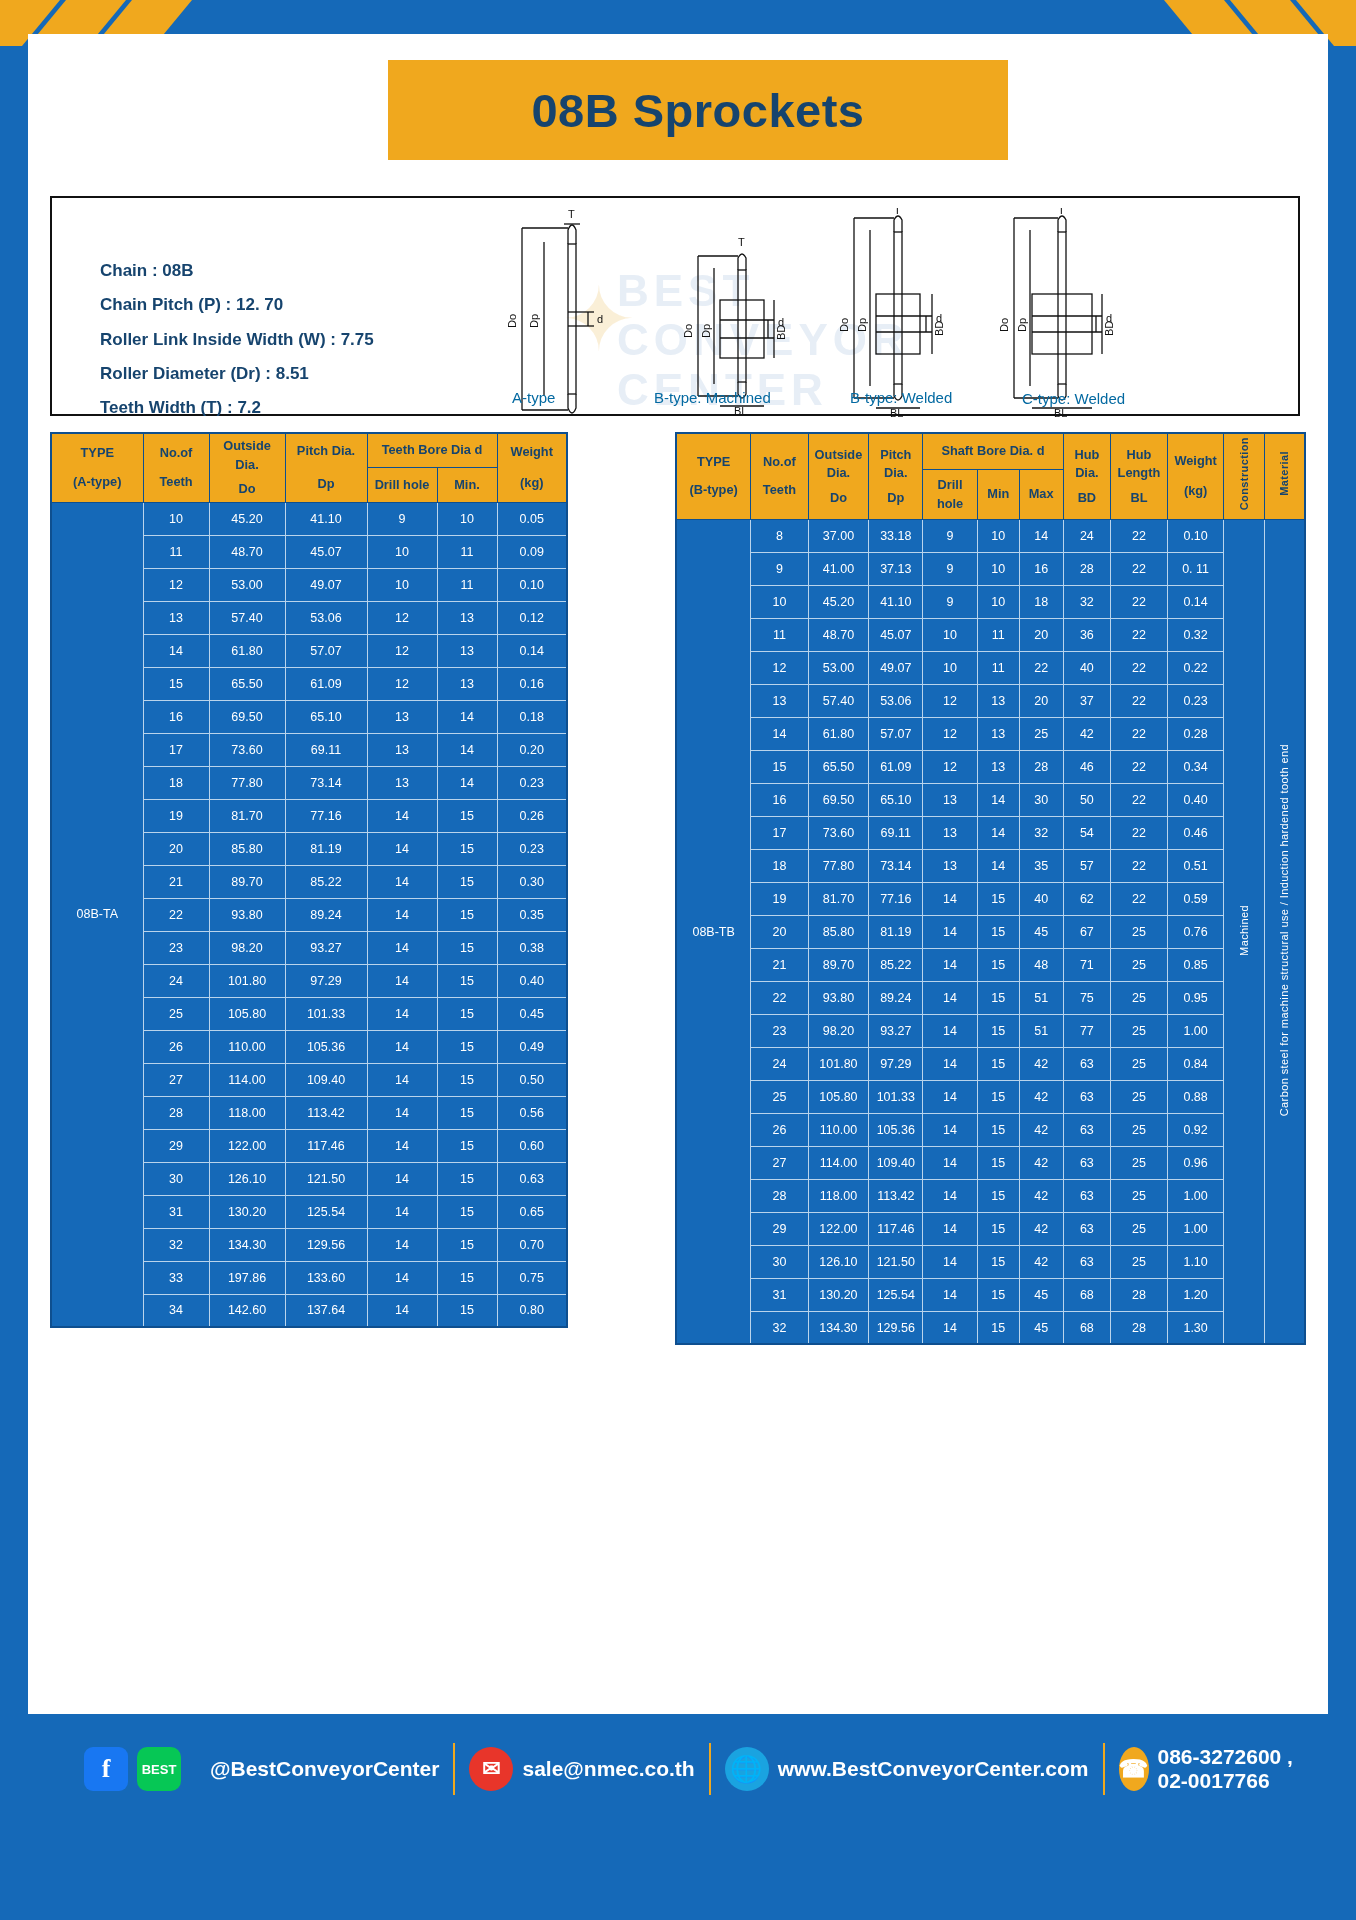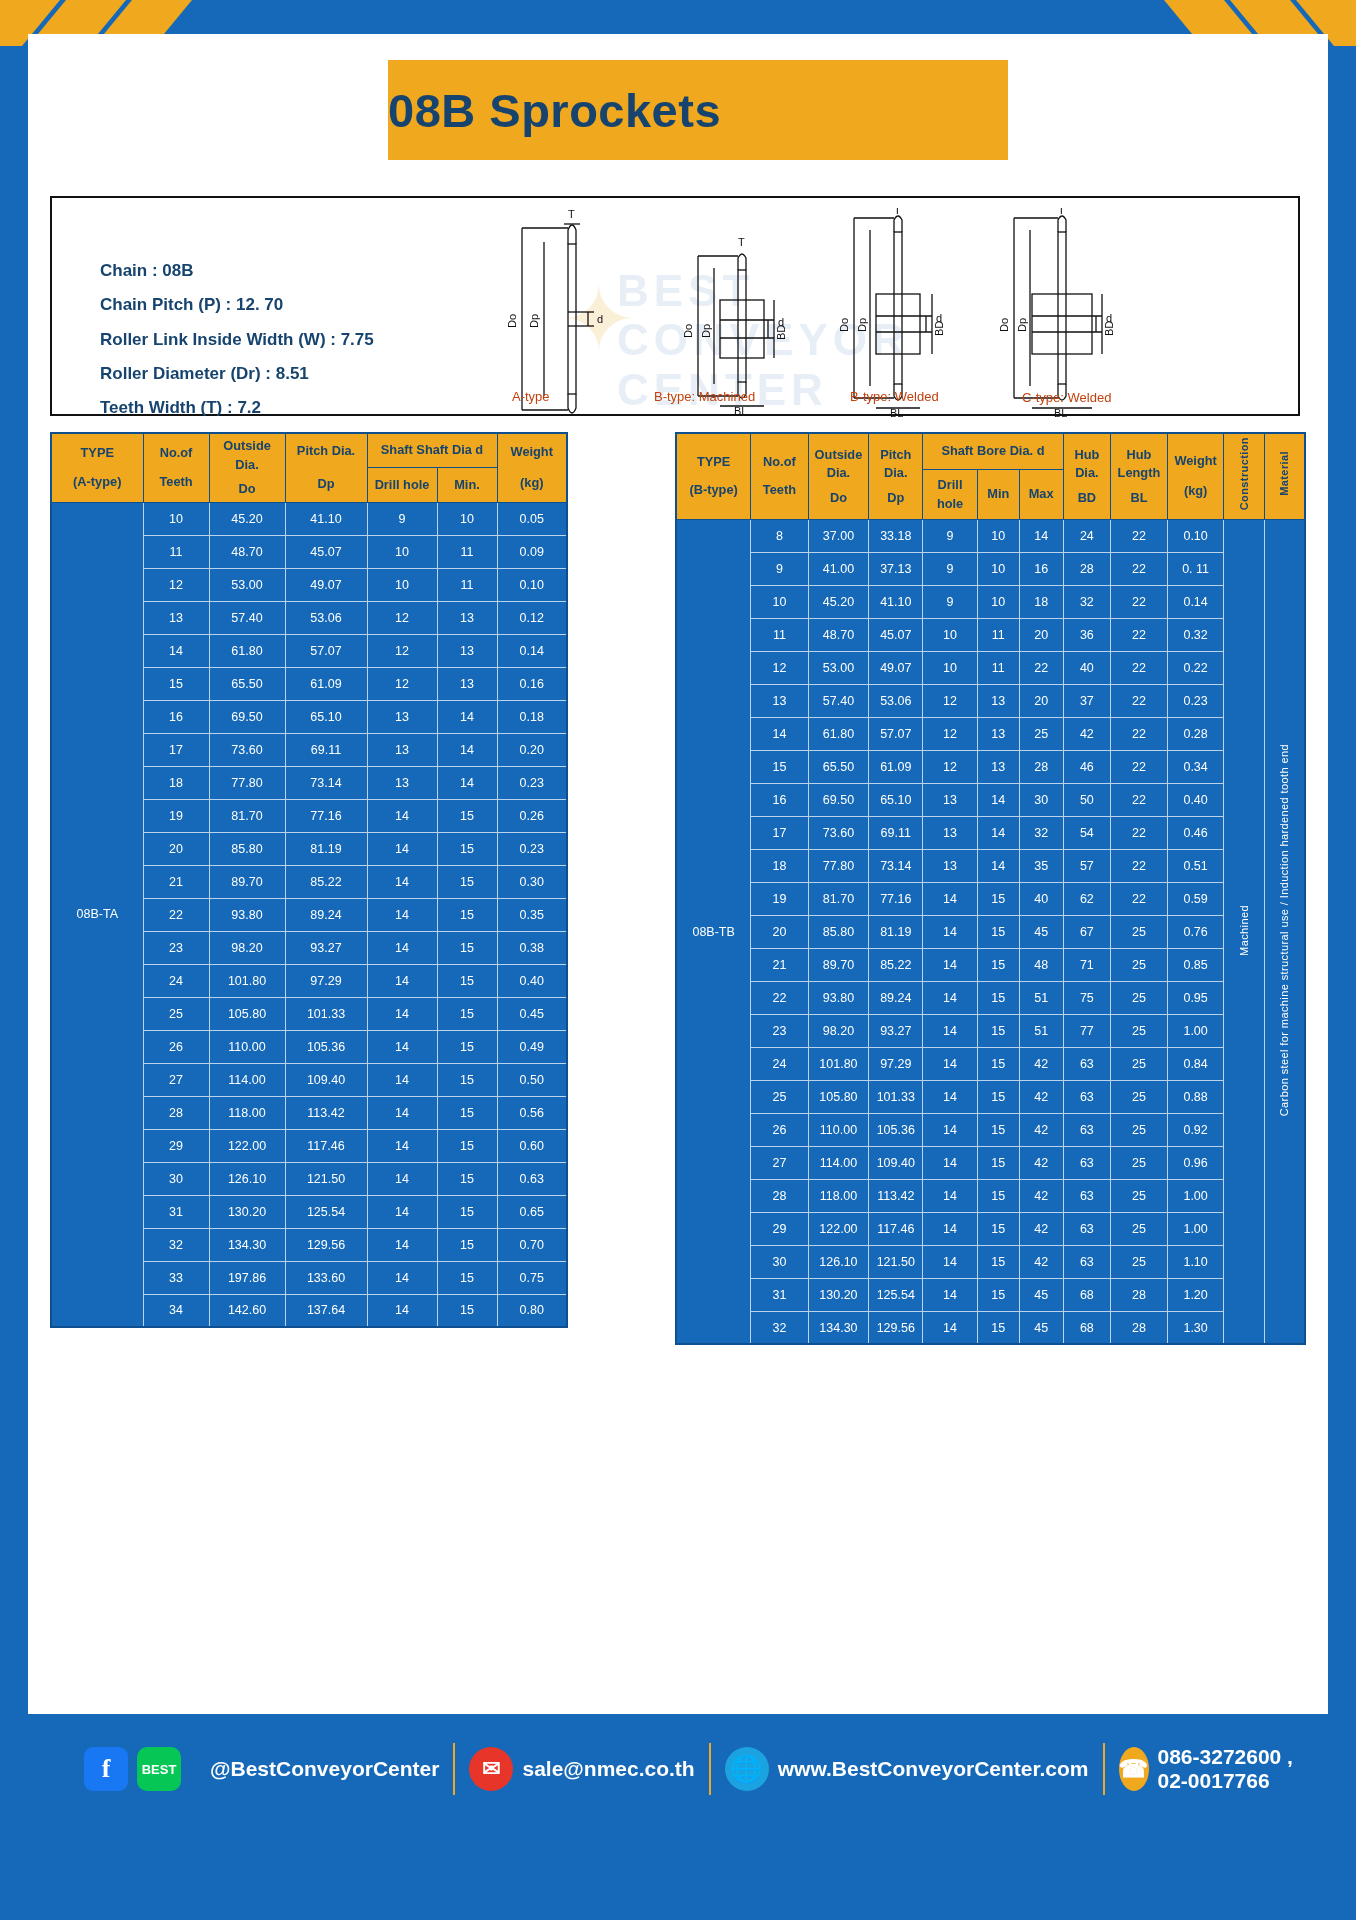--- a/index.html
+++ b/index.html
@@ -20,21 +20,21 @@
     position:absolute;
     left:28px; top:34px;
     width:1300px; height:1790px;
     background:#ffffff;
   }
   
   .title-band {
     position:absolute; left:360px; top:26px;
     width:620px; height:100px;
     background:#f0a81e;
-    display:flex; align-items:center; justify-content:flex-start;
+    display:flex; align-items:center; justify-content:center;
   }
   .title-band h1 {
     margin:0; font-size:47px; font-weight:bold;
     color:#16446e; letter-spacing:0.5px;
   }
   
   .specbox {
     position:absolute; left:22px; top:162px;
     width:1250px; height:220px;
     border:2px solid #111;
@@ -51,21 +51,21 @@
     position:absolute; left:115px; top:62px;
     font-size:44px; font-weight:bold;
     color:#e7eef6; letter-spacing:5px; line-height:1.12;
     white-space:pre; pointer-events:none;
   }
   .wm-star {
     position:absolute; left:60px; top:64px;
     font-size:88px; color:#f7e2b8; opacity:.55;
   }
   .dtype-label {
-    position:absolute; font-size:13px; color:#c2410c; font-weight:normal;
+    position:absolute; font-size:15px; color:#0369a1; font-weight:normal;
   }
 
   
   .tables { position:absolute; left:22px; top:398px; width:1256px; }
   table { border-collapse:collapse; }
   .tbl { border:2px solid #0e4f8f; }
   .tbl th, .tbl td {
     border:1px solid #b9d4ec;
     text-align:center;
     font-size:12.5px;
@@ -260,21 +260,21 @@
             <div>Outside</div>
               <div>Dia.</div>
               <div style="height:6px"></div>
               <div>Do</div>
           </th>
           <th rowspan="2" style="width:82px">
             <div>Pitch Dia.</div>
               <div style="height:14px"></div>
               <div>Dp</div>
           </th>
-          <th colspan="2" style="width:130px"><span>Shaft Shaft Dia d</span></th>
+          <th colspan="2" style="width:130px"><span>Teeth Bore Dia d</span></th>
           <th rowspan="2" style="width:70px">
             <div>Weight</div>
               <div style="height:12px"></div>
               <div>(kg)</div>
           </th>
         </tr>
         <tr>
           <th style="width:70px">Drill hole</th>
           <th style="width:60px">Min.</th>
         </tr>

